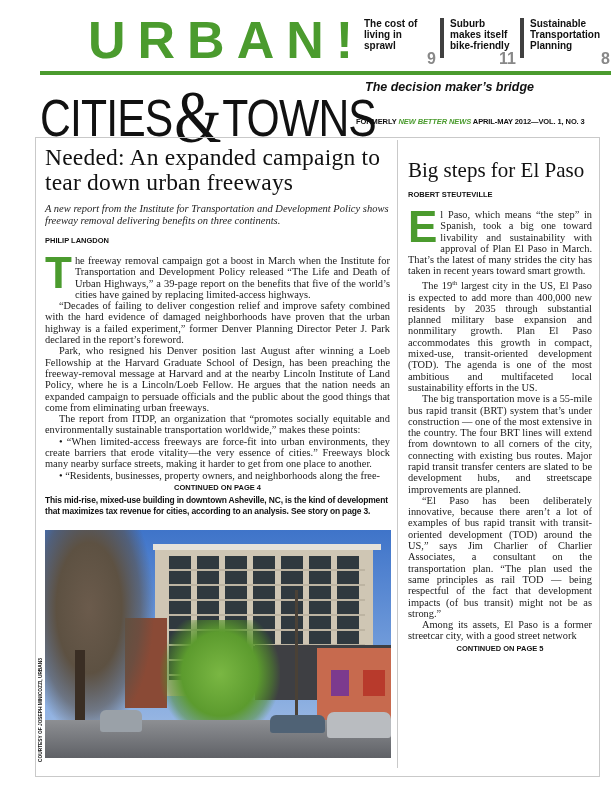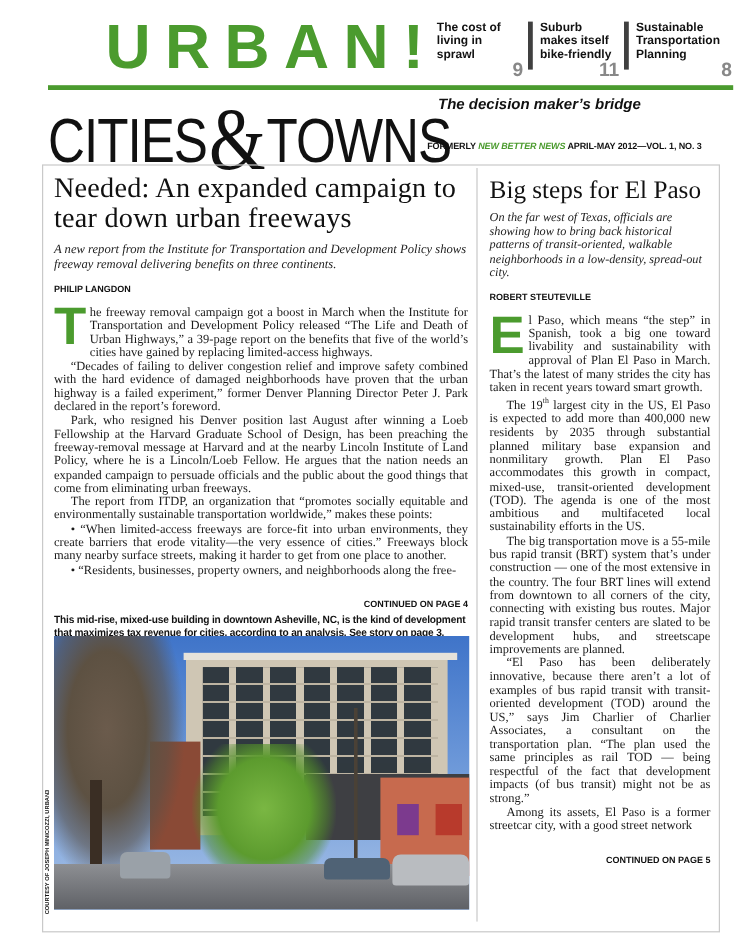--- a/index.html
+++ b/index.html
@@ -37,21 +37,21 @@
   
   .left { position: absolute; left: 45px; top: 145px; width: 345px; }
   .headline { font-family: "Liberation Serif", serif; font-size: 23.5px; line-height: 25px; margin: 0; color: #111; font-weight: normal; letter-spacing: 0.2px; }
   .dek { font-style: italic; font-size: 10.5px; line-height: 12px; margin: 8px 0 0 0; color: #222; }
   .byline { font-family: "Liberation Sans", sans-serif; font-weight: bold; font-size: 7.5px; margin-top: 9px; color: #111; }
   .body { font-size: 10.4px; line-height: 11.3px; text-align: justify; margin-top: 10px; color: #1a1a1a; }
   .body p { margin: 0; text-indent: 14px; }
   .body p.first { text-indent: 0; }
   .dropcap { float: left; font-family: "Liberation Sans", sans-serif; font-weight: bold; color: #4b9b2e;
              font-size: 44px; line-height: 34px; margin: 1px 3px 0 0; }
-  .cont { font-family: "Liberation Sans", sans-serif; font-weight: bold; font-size: 7.5px; text-align: right; margin-top: 18px; color: #111; }
+  .cont { font-family: "Liberation Sans", sans-serif; font-weight: bold; font-size: 7.5px; text-align: center; margin-top: 2px; color: #111; }
   .caption { font-family: "Liberation Sans", sans-serif; font-weight: bold; font-size: 8.8px; line-height: 11px;
              margin-top: 3px; color: #111; letter-spacing: -0.15px; transform: scaleX(0.96); transform-origin: left top; width: 360px; }
 
   
   .photo { position: absolute; left: 45px; top: 530px; width: 346px; height: 228px; overflow: hidden; background: #5a86c9; }
   .sky { position: absolute; inset: 0; background: linear-gradient(180deg, #3f74c9 0%, #79a2dd 60%, #a9c2e6 100%); }
   .bldg { position: absolute; left: 110px; top: 16px; width: 218px; height: 150px; background: #cfc6b4; }
   .bldg-roof { position: absolute; left: 108px; top: 14px; width: 228px; height: 6px; background: #e6e2da; }
   .bldg-glass { position: absolute; left: 124px; top: 26px; width: 196px; height: 124px;
       background: repeating-linear-gradient(90deg, #1f2a33 0 22px, #cfc6b4 22px 28px),
@@ -71,21 +71,21 @@
   .pole { position: absolute; left: 250px; top: 60px; width: 3px; height: 140px; background: #4a4136; }
   .street { position: absolute; left: 0; top: 190px; width: 346px; height: 38px; background: linear-gradient(180deg, #8d8f93, #5f6166); }
   .car1 { position: absolute; left: 55px; top: 180px; width: 42px; height: 22px; background: #9aa1a8; border-radius: 6px 6px 3px 3px; }
   .car2 { position: absolute; left: 225px; top: 185px; width: 55px; height: 18px; background: #4f6275; border-radius: 6px 6px 3px 3px; }
   .car3 { position: absolute; left: 282px; top: 182px; width: 64px; height: 26px; background: #b9bcc0; border-radius: 7px 7px 3px 3px; }
   .credit { position: absolute; left: 36px; top: 660px; width: 8px; height: 100px; }
   .credit span { position: absolute; left: 50%; top: 50%; transform: translate(-50%, -50%) rotate(-90deg);
                  white-space: nowrap; font-family: "Liberation Sans", sans-serif; font-size: 4.8px; font-weight: bold; color: #111; }
 
   
-  .right { position: absolute; left: 408px; top: 148px; width: 184px; }
+  .right { position: absolute; left: 408px; top: 160px; width: 184px; }
   .r-headline { font-family: "Liberation Serif", serif; font-size: 21px; line-height: 21px; margin: 0; font-weight: normal; color: #111; }
   .r-dek { font-style: italic; font-size: 10.2px; line-height: 11.5px; margin: 7px 0 0 0; color: #222; }
   .r-byline { font-family: "Liberation Sans", sans-serif; font-weight: bold; font-size: 7.5px; margin-top: 9px; color: #111; }
   .r-body { font-size: 10.4px; line-height: 11.3px; text-align: justify; margin-top: 10px; color: #1a1a1a; }
   .r-body p { margin: 0; text-indent: 14px; }
   .r-body p.first { text-indent: 0; }
   .r-body sup { font-size: 6.5px; }
 </style>
 </head>
 <body>
@@ -155,21 +155,20 @@
   <div class="car1"></div>
   <div class="car2"></div>
   <div class="car3"></div>
 </figure>
 <div class="credit">
     <span>COURTESY OF JOSEPH MINICOZZI, URBAN3</span>
   </div>
 
 <article class="right">
   <h2 class="r-headline">Big steps for El Paso</h2>
-  <p class="r-dek">On the far west of Texas, officials are showing how to bring back historical patterns of transit-oriented, walkable neighborhoods in a low-density, spread-out city.</p>
   <div class="r-byline">ROBERT STEUTEVILLE</div>
   <div class="r-body">
     <p class="first"><span class="dropcap">E</span><span>l Paso, which means “the step” in Spanish, took a big one toward livability and sustainability with approval of Plan El Paso in March. That’s the latest of many strides the city has taken in recent years toward smart growth.</span></p>
     <p><span>The 19</span><sup>th</sup><span> largest city in the US, El Paso is expected to add more than 400,000 new residents by 2035 through substantial planned military base expansion and nonmilitary growth. Plan El Paso accommodates this growth in compact, mixed-use, transit-oriented development (TOD). The agenda is one of the most ambitious and multifaceted local sustainability efforts in the US.</span></p>
     <p>The big transportation move is a 55-mile bus rapid transit (BRT) system that’s under construction — one of the most extensive in the country. The four BRT lines will extend from downtown to all corners of the city, connecting with existing bus routes. Major rapid transit transfer centers are slated to be development hubs, and streetscape improvements are planned.</p>
     <p>“El Paso has been deliberately innovative, because there aren’t a lot of examples of bus rapid transit with transit-oriented development (TOD) around the US,” says Jim Charlier of Charlier Associates, a consultant on the transportation plan. “The plan used the same principles as rail TOD — being respectful of the fact that development impacts (of bus transit) might not be as strong.”</p>
     <p>Among its assets, El Paso is a former streetcar city, with a good street network</p>
   </div>
   <div class="cont">CONTINUED ON PAGE 5</div>
 </article>

